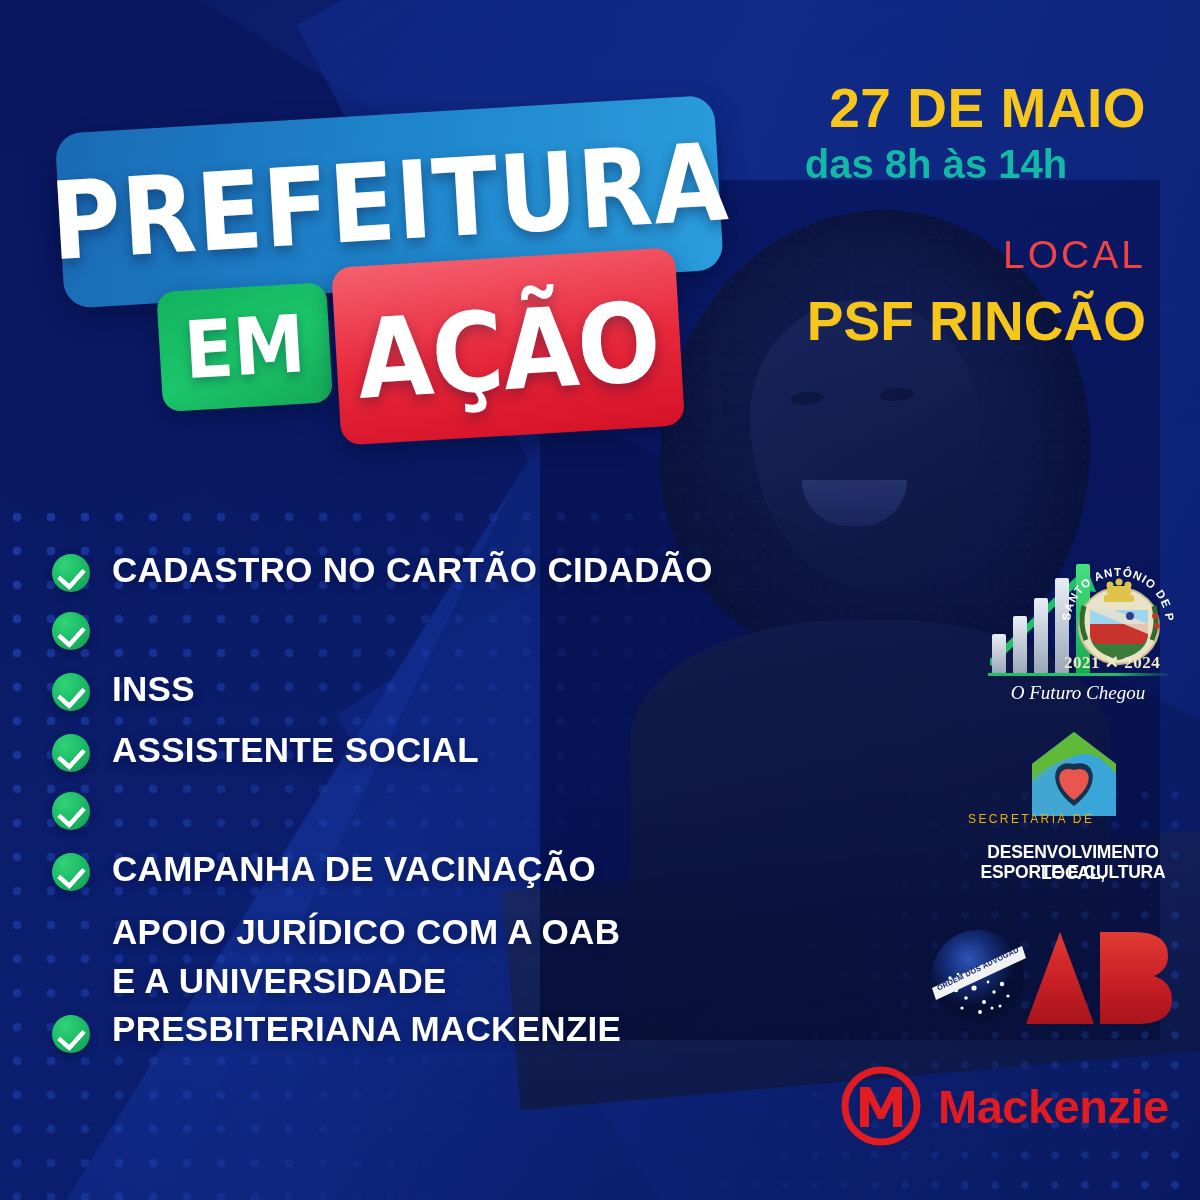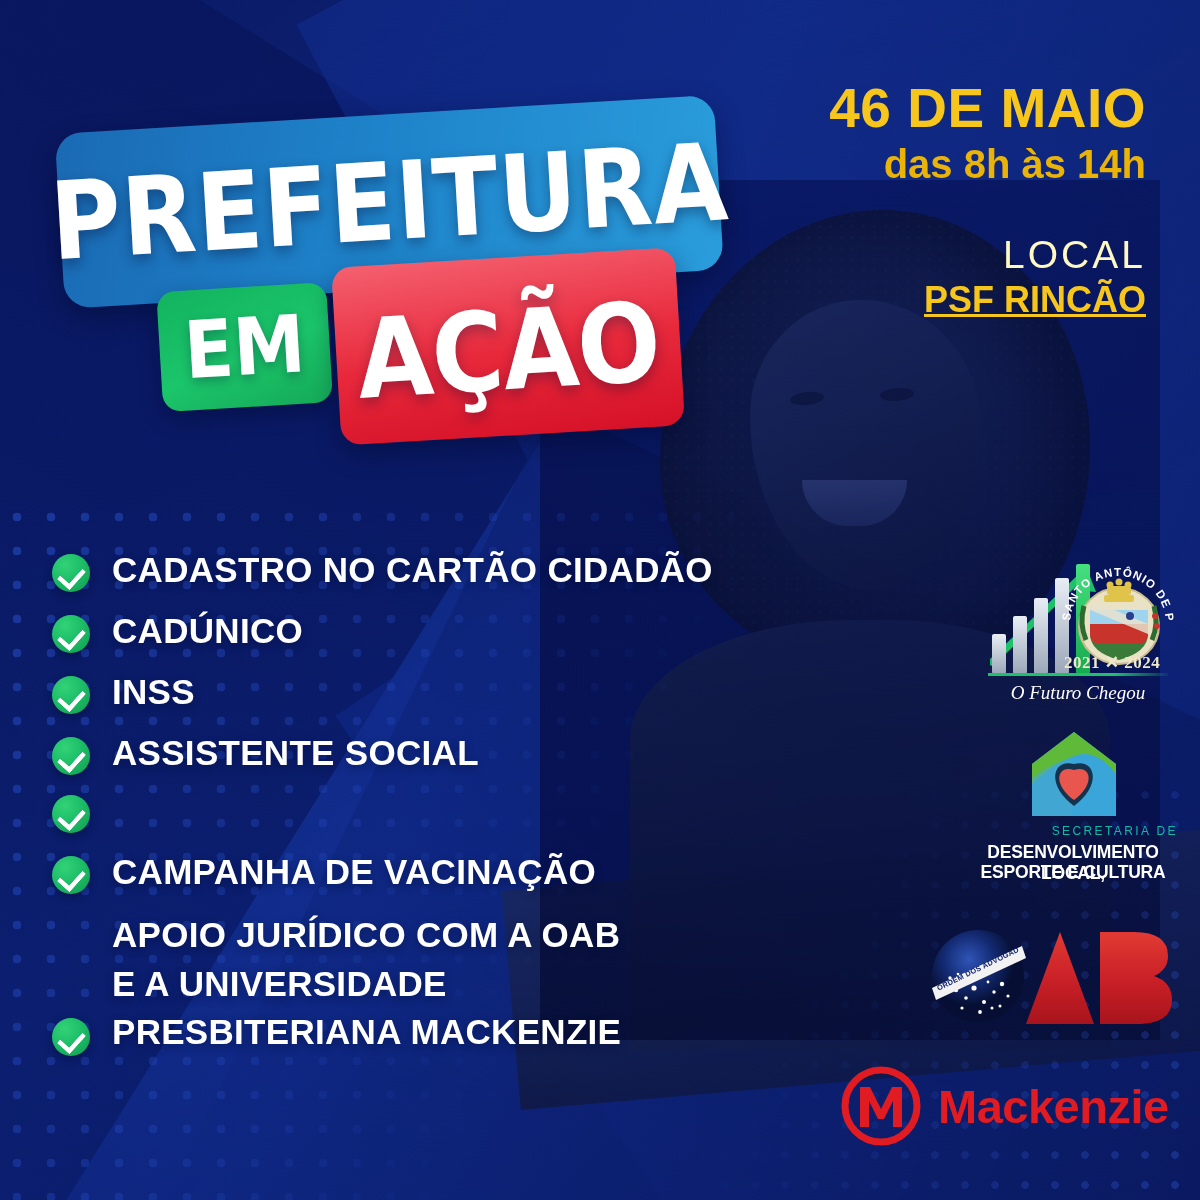--- a/index.html
+++ b/index.html
@@ -138,24 +138,24 @@
     font-family:"DejaVu Sans", sans-serif; transform:scaleY(1.12) translateY(4px);
     text-shadow:0 5px 12px rgba(4,12,50,.32);
   }
 
   
   .info { position:absolute; top:76px; right:54px; width:420px; text-align:right; }
   .info .weekday { color:#fff; font-size:39px; font-weight:400; letter-spacing:3px;
                    font-family:"Liberation Sans", sans-serif; }
   .info .date { color:#f7c61c; font-size:55px; font-weight:700; letter-spacing:.5px;
                 margin-top:4px; line-height:1.05; }
-  .info .time { color:#eab308; font-size:40px; font-weight:700; margin-top:4px; }
-  .info .local-label { color:#fef9c3; font-size:39px; font-weight:400; letter-spacing:3px;
+  .info .time { color:#14b8a6; font-size:40px; font-weight:700; margin-top:4px;text-align:center; }
+  .info .local-label { color:#ef4444; font-size:39px; font-weight:400; letter-spacing:3px;
                        margin-top:46px; }
-  .info .local-value { color:#f7c61c; font-size:36px; font-weight:700; margin-top:2px;text-decoration:underline; }
+  .info .local-value { color:#f7c61c; font-size:55px; font-weight:700; margin-top:12px; }
 
   
   .services { position:absolute; left:52px; top:548px; width:780px; }
   .svc { display:flex; align-items:flex-end; margin-bottom:17px; }
   .svc .check {
     flex:0 0 auto; width:38px; height:38px; border-radius:50%; margin-top:3px;
     background:radial-gradient(circle at 34% 28%, #33d277 0%, #1fc06a 40%, #109b4e 100%);
     box-shadow:0 3px 8px rgba(3,10,45,.45);
     position:relative;
   }
@@ -191,22 +191,22 @@
                       color:#f0e9c8; font-size:17px; font-weight:700;
                       font-family:"Liberation Serif", serif; letter-spacing:.5px; }
   .logo-city .rule { position:absolute; left:10px; bottom:30px; width:180px; height:3px;
                      background:linear-gradient(90deg,#1fc06a,#1fc06a 70%, rgba(31,192,106,.1)); }
   .logo-city .tagline { position:absolute; left:0; bottom:2px; width:200px; text-align:center;
                         color:#fff; font-size:19px; font-style:italic;
                         font-family:"Liberation Serif", serif; }
 
   .logo-sec { position:absolute; right:22px; top:728px; width:210px; height:152px; }
   .logo-sec .house { position:absolute; left:58px; top:0; width:96px; height:92px; }
-  .logo-sec .txt1 { position:absolute; left:0; top:96px; width:210px; text-align:right;
-                    color:#14b8a6; font-size:12px; letter-spacing:2.4px; font-weight:400; }
+  .logo-sec .txt1 { position:absolute; left:0; top:84px; width:210px; text-align:left;
+                    color:#eab308; font-size:12px; letter-spacing:2.4px; font-weight:400; }
   .logo-sec .txt2 { position:absolute; left:0; top:114px; width:210px; text-align:center;
                     color:#fff; font-size:17.5px; font-weight:700; letter-spacing:-.2px; }
   .logo-sec .txt3 { position:absolute; left:0; top:134px; width:210px; text-align:center;
                     color:#fff; font-size:17.5px; font-weight:700; letter-spacing:-.2px; }
 
   .logo-oab { position:absolute; right:18px; top:918px; width:260px; height:120px; }
   .logo-mack { position:absolute; right:30px; top:1056px; width:330px; height:100px;
                display:flex; align-items:center; }
   .logo-mack .mark { flex:0 0 auto; width:82px; height:82px; }
   .logo-mack .word { margin-left:16px; color:#e01b22; font-size:47px; font-weight:700;
@@ -247,34 +247,33 @@
     </div>
     <div class="badge-em">
       <span>EM</span>
     </div>
     <div class="badge-acao">
       <span>AÇÃO</span>
     </div>
   </div>
 
   <div class="info">
-    <div class="date">46 DE MAIO</div>
+    <div class="date">27 DE MAIO</div>
     <div class="time">das 8h às 14h</div>
     <div class="local-label">LOCAL</div>
     <div class="local-value">PSF RINCÃO</div>
   </div>
 
   <div class="services">
     <div class="svc">
       <span class="check"></span>
       <span class="label">CADASTRO NO CARTÃO CIDADÃO</span>
     </div>
     <div class="svc">
       <span class="check"></span>
-      <span class="label">CADÚNICO</span>
     </div>
     <div class="svc">
       <span class="check"></span>
       <span class="label">INSS</span>
     </div>
     <div class="svc">
       <span class="check"></span>
       <span class="label">ASSISTENTE SOCIAL</span>
     </div>
     <div class="svc">

